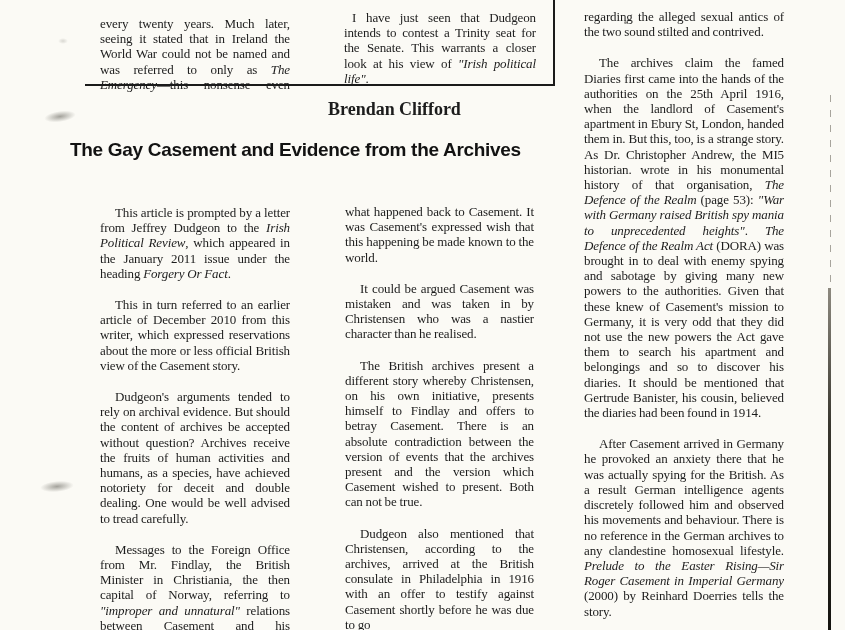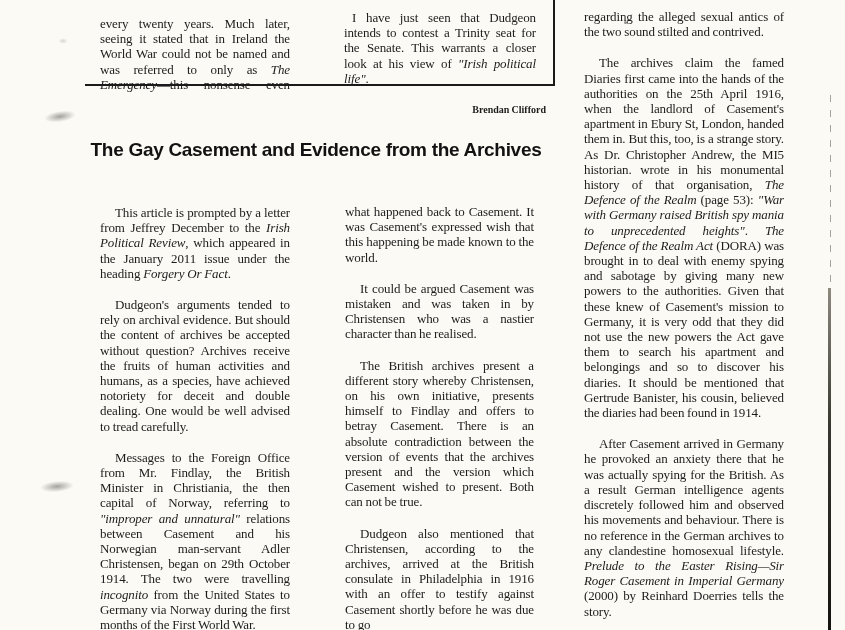--- a/index.html
+++ b/index.html
@@ -22,30 +22,29 @@
   .col p.indent{text-indent:15px;}
   .col p.gap{margin-top:13px;}
   .col p.jlast{text-align-last:justify;}
   .it{font-style:italic;}
 
   
   #top-left{left:84px;top:0;width:222px;}
   #top-mid{left:328px;top:-6px;width:224px;}
   #top-mid .note-ind p{text-indent:8px;}
   .signature{
-    text-align:right;font-weight:bold;font-size:10px;
+    text-align:left;font-weight:bold;font-size:18px;
     margin-top:3px;padding-right:6px;letter-spacing:0;
   }
   .vrule{position:absolute;left:553px;top:0;width:2px;height:85px;background:#1a1a1a;}
   .hrule{position:absolute;left:85px;top:84px;width:470px;height:2px;background:#1a1a1a;}
 
   
   .headline{
     position:absolute;left:70px;top:139px;width:492px;margin:0;
-    text-align:center;
     font-family:"Liberation Sans",sans-serif;
     font-weight:bold;font-size:19px;line-height:22px;
     letter-spacing:-0.3px;color:#121212;
   }
 
   
   #col-left{left:84px;top:189px;width:222px;}
   #col-mid{left:329px;top:188px;width:221px;}
   #col-right{left:568px;top:-7px;width:232px;}
 
@@ -82,21 +81,22 @@
       </div>
     <div class="signature">Brendan Clifford</div>
   </div>
 
   <div class="vrule"></div>
   <div class="hrule"></div>
 
   <h1 class="headline">The Gay Casement and Evidence from the Archives</h1>
 
   <div id="col-left" class="col">
-      <p class="indent "><span>This article is prompted by a letter from Jeffrey December to the </span><span class="it">Irish Political Review</span><span>, which appeared in the January 2011 issue under the heading </span><span class="it">Forgery Or Fact</span><span>.</span></p>
+      <p class="indent "><span>This article is prompted by a letter from Jeffrey Dudgeon to the </span><span class="it">Irish Political Review</span><span>, which appeared in the January 2011 issue under the heading </span><span class="it">Forgery Or Fact</span><span>.</span></p>
+      <p class="indent "><span>This in turn referred to an earlier article of December 2010 from this writer, which expressed reservations about the more or less official British view of the Casement story.</span></p>
       <p class="indent "><span>Dudgeon's arguments tended to rely on archival evidence. But should the content of archives be accepted without question? Archives receive the fruits of human activities and humans, as a species, have achieved notoriety for deceit and double dealing. One would be well advised to tread carefully.</span></p>
       <p class="indent "><span>Messages to the Foreign Office from Mr. Findlay, the British Minister in Christiania, the then capital of Norway, referring to </span><span class="it">"improper and unnatural"</span><span> relations between Casement and his Norwegian man-servant Adler Christensen, began on 29th October 1914. The two were travelling </span><span class="it">incognito</span><span> from the United States to Germany via Norway during the first months of the First World War.</span></p>
       <p class="indent gap "><span>According to </span><span class="it">Diaries of Sir Roger</span></p>
     </div>
 
   <div id="col-mid" class="col">
       <p class=""><span>what happened back to Casement. It was Casement's expressed wish that this happening be made known to the world.</span></p>
       <p class="indent "><span>It could be argued Casement was mistaken and was taken in by Christensen who was a nastier character than he realised.</span></p>
       <p class="indent "><span>The British archives present a different story whereby Christensen, on his own initiative, presents himself to Findlay and offers to betray Casement. There is an absolute contradiction between the version of events that the archives present and the version which Casement wished to present. Both can not be true.</span></p>
       <p class="indent gap "><span>Dudgeon also mentioned that Christensen, according to the archives, arrived at the British consulate in Philadelphia in 1916 with an offer to testify against Casement shortly before he was due to go</span></p>

